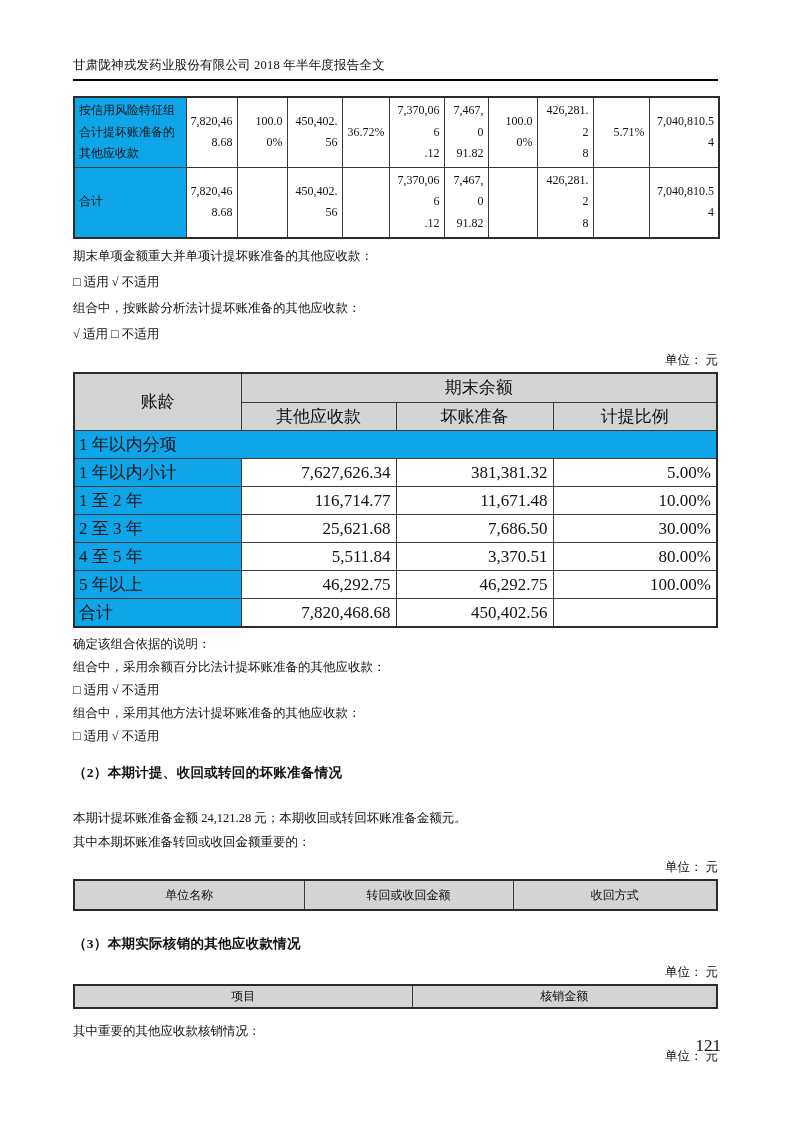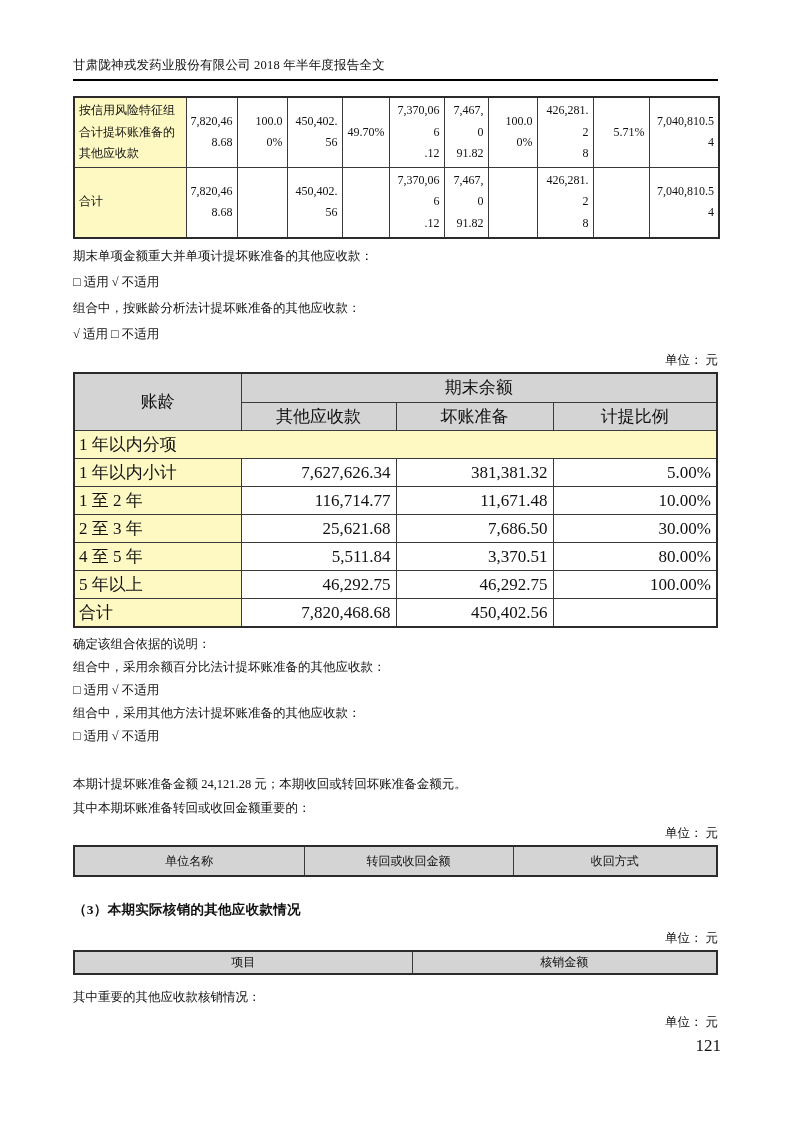--- a/index.html
+++ b/index.html
@@ -11,21 +11,21 @@
   .header{
     margin:0 75px 0 73px;padding-top:57px;padding-bottom:5px;
     border-bottom:2px solid #000;font-size:12.5px;
     letter-spacing:.2px;
   }
   .content{margin:0 75px 0 73px;}
   table{border-collapse:collapse;table-layout:fixed;width:100%;}
   .tbl{border:2px solid #2b2b2b;}
   .tbl td{border:1px solid #3a3a3a;padding:2px 4px;vertical-align:middle;font-size:12px;}
   .hd{background:#d4d4d4;text-align:center;font-size:12.5px;}
-  .lbl{background:#fef9c3;text-align:left;padding-left:5px;font-size:12.5px;}
+  .lbl{background:#0ea5e9;text-align:left;padding-left:5px;font-size:12.5px;}
   .num{text-align:right;word-break:break-all;}
   .pre{white-space:pre-line;}
   
   .t1{margin-top:15px;line-height:1.8;}
   
   p{margin:0;font-size:12.5px;}
   .b1{line-height:26px;}
   .pblock1{margin-top:4px;}
   .b2{line-height:23px;}
   .pblock2{margin-top:5px;}
@@ -76,21 +76,21 @@
       <tbody>
           <tr>
         <td class="lbl pre">按信用风险特征组
 合计提坏账准备的
 其他应收款</td>
         <td class="num pre">7,820,46
 8.68</td>
         <td class="num pre">100.00%</td>
         <td class="num pre">450,402.
 56</td>
-        <td class="num pre">49.70%</td>
+        <td class="num pre">36.72%</td>
         <td class="num pre">7,370,066
 .12</td>
         <td class="num pre">7,467,0
 91.82</td>
         <td class="num pre">100.00%</td>
         <td class="num pre">426,281.2
 8</td>
         <td class="num pre">5.71%</td>
         <td class="num pre">7,040,810.5
 4</td>
@@ -186,20 +186,21 @@
       </table>
 
     <div class="pblock2">
       <p class="b2">确定该组合依据的说明：</p>
       <p class="b2">组合中，采用余额百分比法计提坏账准备的其他应收款：</p>
       <p class="b2">□ 适用 √ 不适用</p>
       <p class="b2">组合中，采用其他方法计提坏账准备的其他应收款：</p>
       <p class="b2">□ 适用 √ 不适用</p>
     </div>
 
+    <h3 class="sec" id="sec2">（2）本期计提、收回或转回的坏账准备情况</h3>
 
     <div class="pblock3">
       <p class="b3">本期计提坏账准备金额 24,121.28 元；本期收回或转回坏账准备金额元。</p>
       <p class="b3">其中本期坏账准备转回或收回金额重要的：</p>
     </div>
 
     <div class="unit unit-t3">单位： 元</div>
 
     <table class="tbl t3">
       <colgroup>

